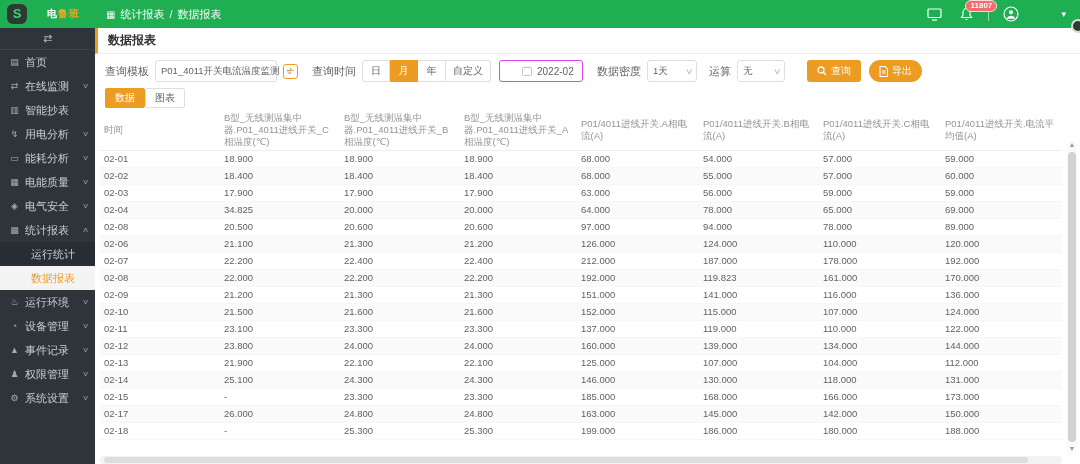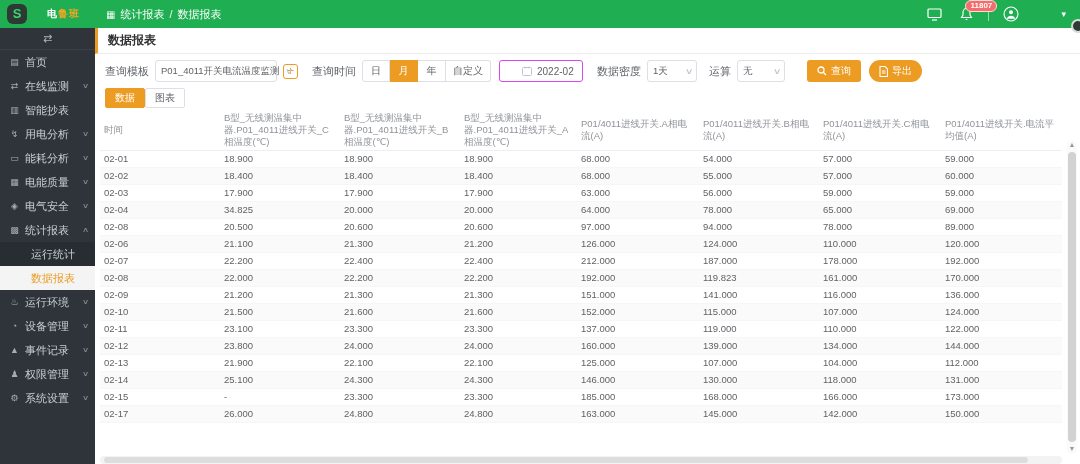--- a/index.html
+++ b/index.html
@@ -430,20 +430,30 @@
             <tr>
               <td>02-17</td>
               <td>26.000</td>
               <td>24.800</td>
               <td>24.800</td>
               <td>163.000</td>
               <td>145.000</td>
               <td>142.000</td>
               <td>150.000</td>
             </tr>
+            <tr>
+              <td>02-18</td>
+              <td>-</td>
+              <td>25.300</td>
+              <td>25.300</td>
+              <td>199.000</td>
+              <td>186.000</td>
+              <td>180.000</td>
+              <td>188.000</td>
+            </tr>
           </tbody>
       </table>
     </div>
 
     <div class="vscroll">
       <span class="vs-arrow vs-up">▲</span>
       <span class="vs-thumb"></span>
       <span class="vs-arrow vs-down">▼</span>
     </div>
     <div class="hscroll">

